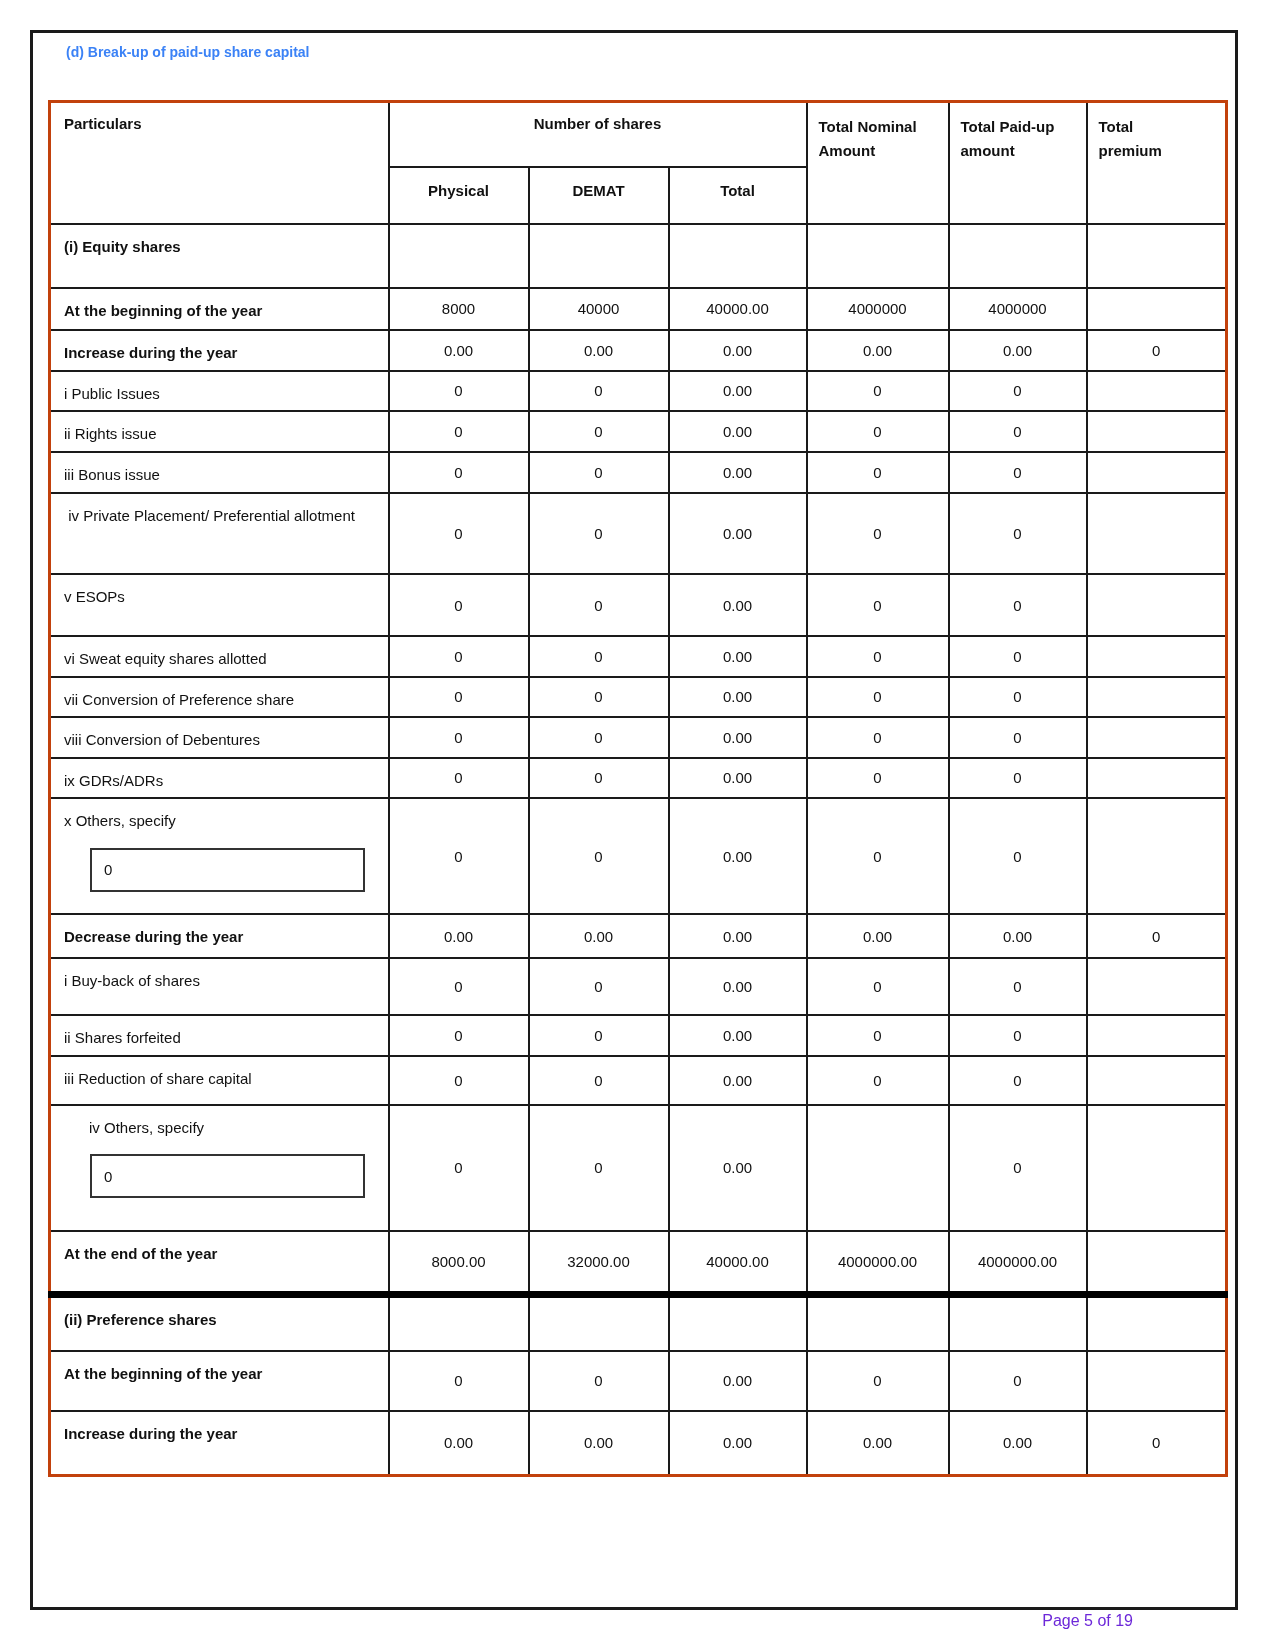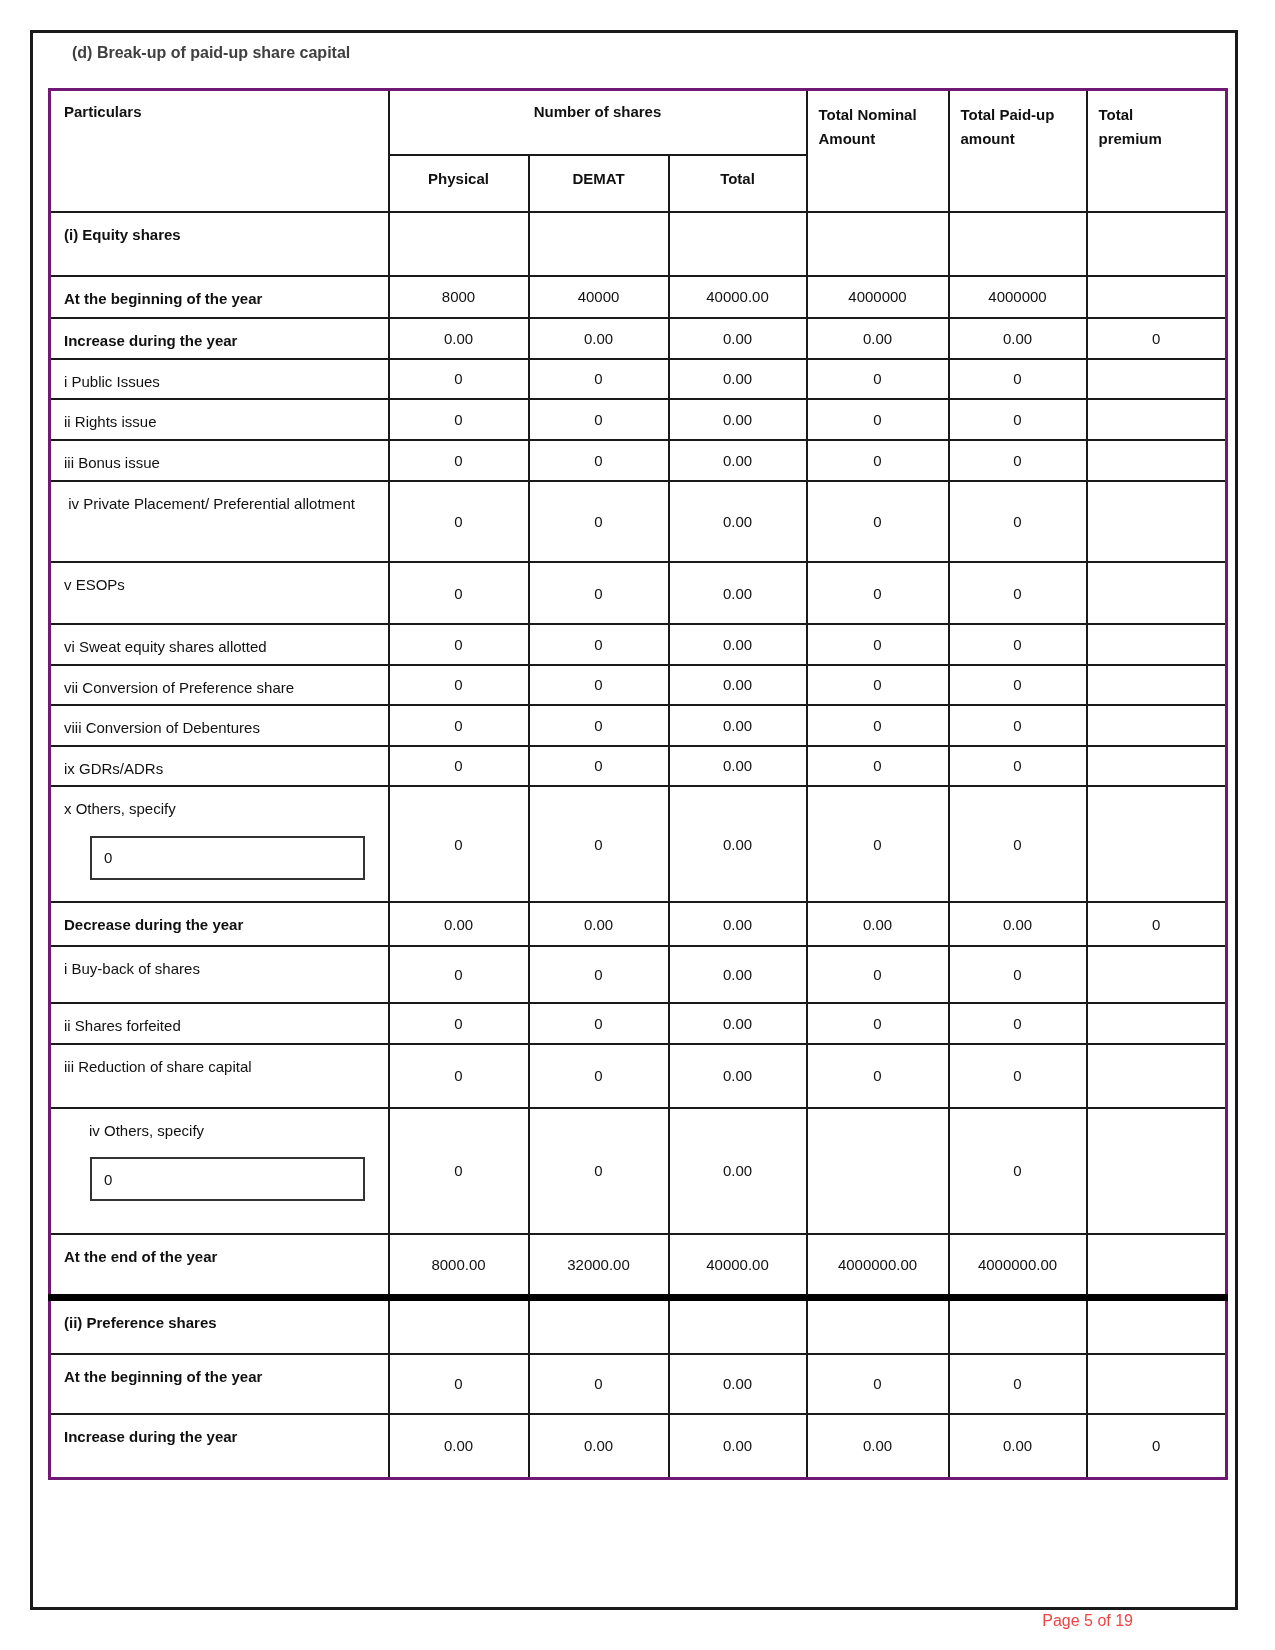--- a/index.html
+++ b/index.html
@@ -18,34 +18,34 @@
     position: absolute;
     left: 30px;
     top: 30px;
     width: 1202px;
     height: 1574px;
     border: 3px solid #1a1a1a;
     background: #ffffff;
   }
   .section-title {
     position: absolute;
-    left: 72px;
+    left: 66px;
     top: 44px;
-    font-size: 16px;
+    font-size: 14px;
     font-weight: 700;
-    color: #404040;
+    color: #3b82f6;
   }
   table.capital-table {
     position: absolute;
     left: 48px;
-    top: 88px;
+    top: 100px;
     width: 1177px;
     border-collapse: collapse;
     table-layout: fixed;
-    border: 3px solid #701a75;
+    border: 3px solid #c2410c;
   }
   table.capital-table th,
   table.capital-table td {
     border: 2px solid #1a1a1a;
     background: #ffffff;
   }
   th {
     font-size: 15px;
     font-weight: 700;
     white-space: pre-line;
@@ -102,21 +102,21 @@
     color: #111111;
     padding: 0 4px 0 12px;
     box-sizing: content-box;
   }
   .page-number {
     position: absolute;
     right: 142px;
     top: 1612px;
     font-size: 16px;
     font-weight: 400;
-    color: #ef4444;
+    color: #6d28d9;
     text-align: right;
   }
 </style>
 </head>
 <body>
 
 <div class="page-border"></div>
 
 <div class="section-title">(d) Break-up of paid-up share capital</div>
 
@@ -285,21 +285,21 @@
       </tr>
       <tr style="height: 40px;">
         <td class="label-cell">ii Shares forfeited</td>
         <td class="value-cell">0</td>
         <td class="value-cell">0</td>
         <td class="value-cell">0.00</td>
         <td class="value-cell">0</td>
         <td class="value-cell">0</td>
         <td class="value-cell"></td>
       </tr>
-      <tr style="height: 64px;">
+      <tr style="height: 49px;">
         <td class="label-cell">iii Reduction of share capital</td>
         <td class="value-cell">0</td>
         <td class="value-cell">0</td>
         <td class="value-cell">0.00</td>
         <td class="value-cell">0</td>
         <td class="value-cell">0</td>
         <td class="value-cell"></td>
       </tr>
       <tr style="height: 126px;">
         <td class="label-cell">      iv Others, specify<input type="text" class="specify-input" value="0" style=""></td>

